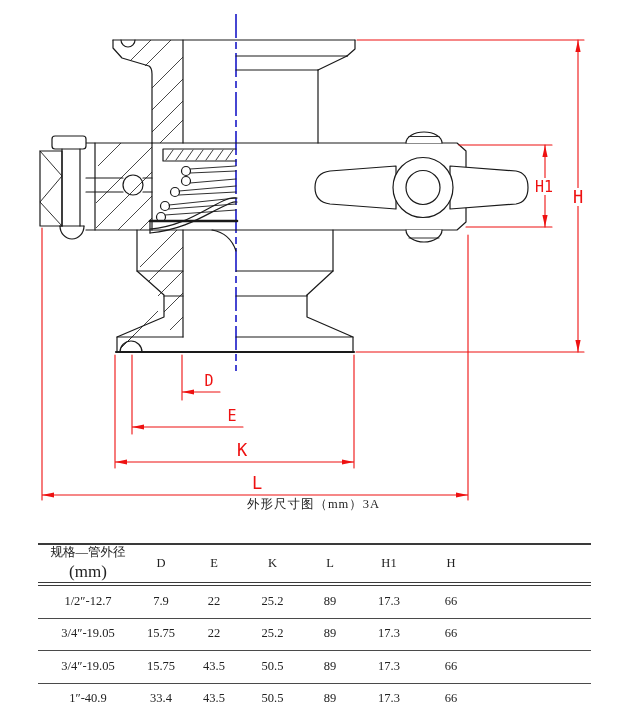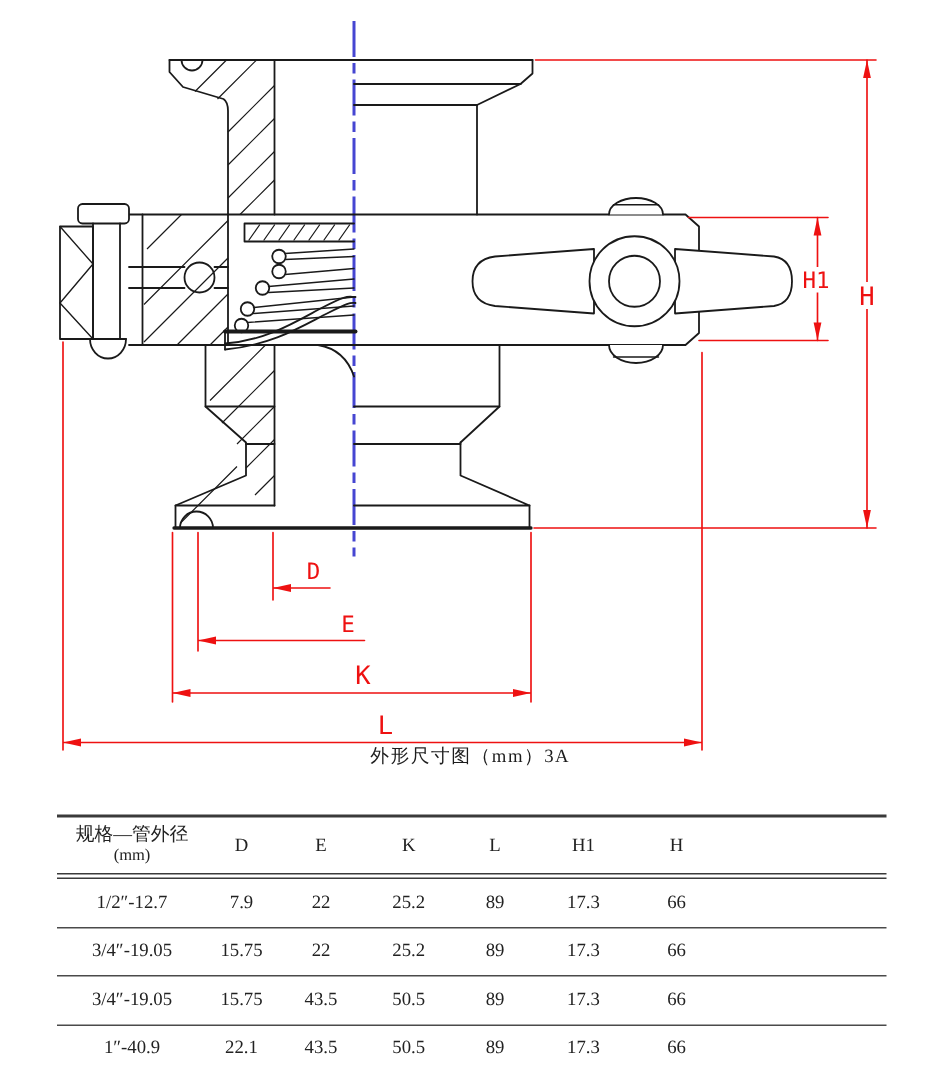--- a/index.html
+++ b/index.html
@@ -24,21 +24,21 @@
   .t-row {
     display:grid;
     grid-template-columns:100px 46px 60px 57px 58px 60px 64px 1fr;
     align-items:center;
   }
   .t-row > div { text-align:center; line-height:1.25; }
   #header-row { border-bottom:4px double #3a3a3a; height:37px; }
   .data-row { height:31.5px; border-bottom:1.4px solid #4a4a4a; }
   .data-row:last-child { border-bottom:none; }
   .spec-head { font-size:12.5px; }
-  .spec-head .sub { font-size:11px;font-family:Liberation Serif, serif; }
+  .spec-head .sub { font-size:17px;font-family:Liberation Serif, serif; }
 </style>
 </head>
 <body>
 
 <div id="stage">
 
   <svg id="drawing" width="627" height="520" viewBox="0 0 627 520">
 
     <g>
       <path d="M236,14 V371" stroke="#4646d2" stroke-width="2" fill="none" stroke-dasharray="24 4 7 4"></path>
@@ -196,21 +196,21 @@
       <div>43.5</div>
       <div>50.5</div>
       <div>89</div>
       <div>17.3</div>
       <div>66</div>
       <div></div>
     </div>
 
     <div class="t-row data-row">
       <div>1″-40.9</div>
-      <div>22.1</div>
+      <div>33.4</div>
       <div>43.5</div>
       <div>50.5</div>
       <div>89</div>
       <div>17.3</div>
       <div>66</div>
       <div></div>
     </div>
   </div>
 
 </div>

